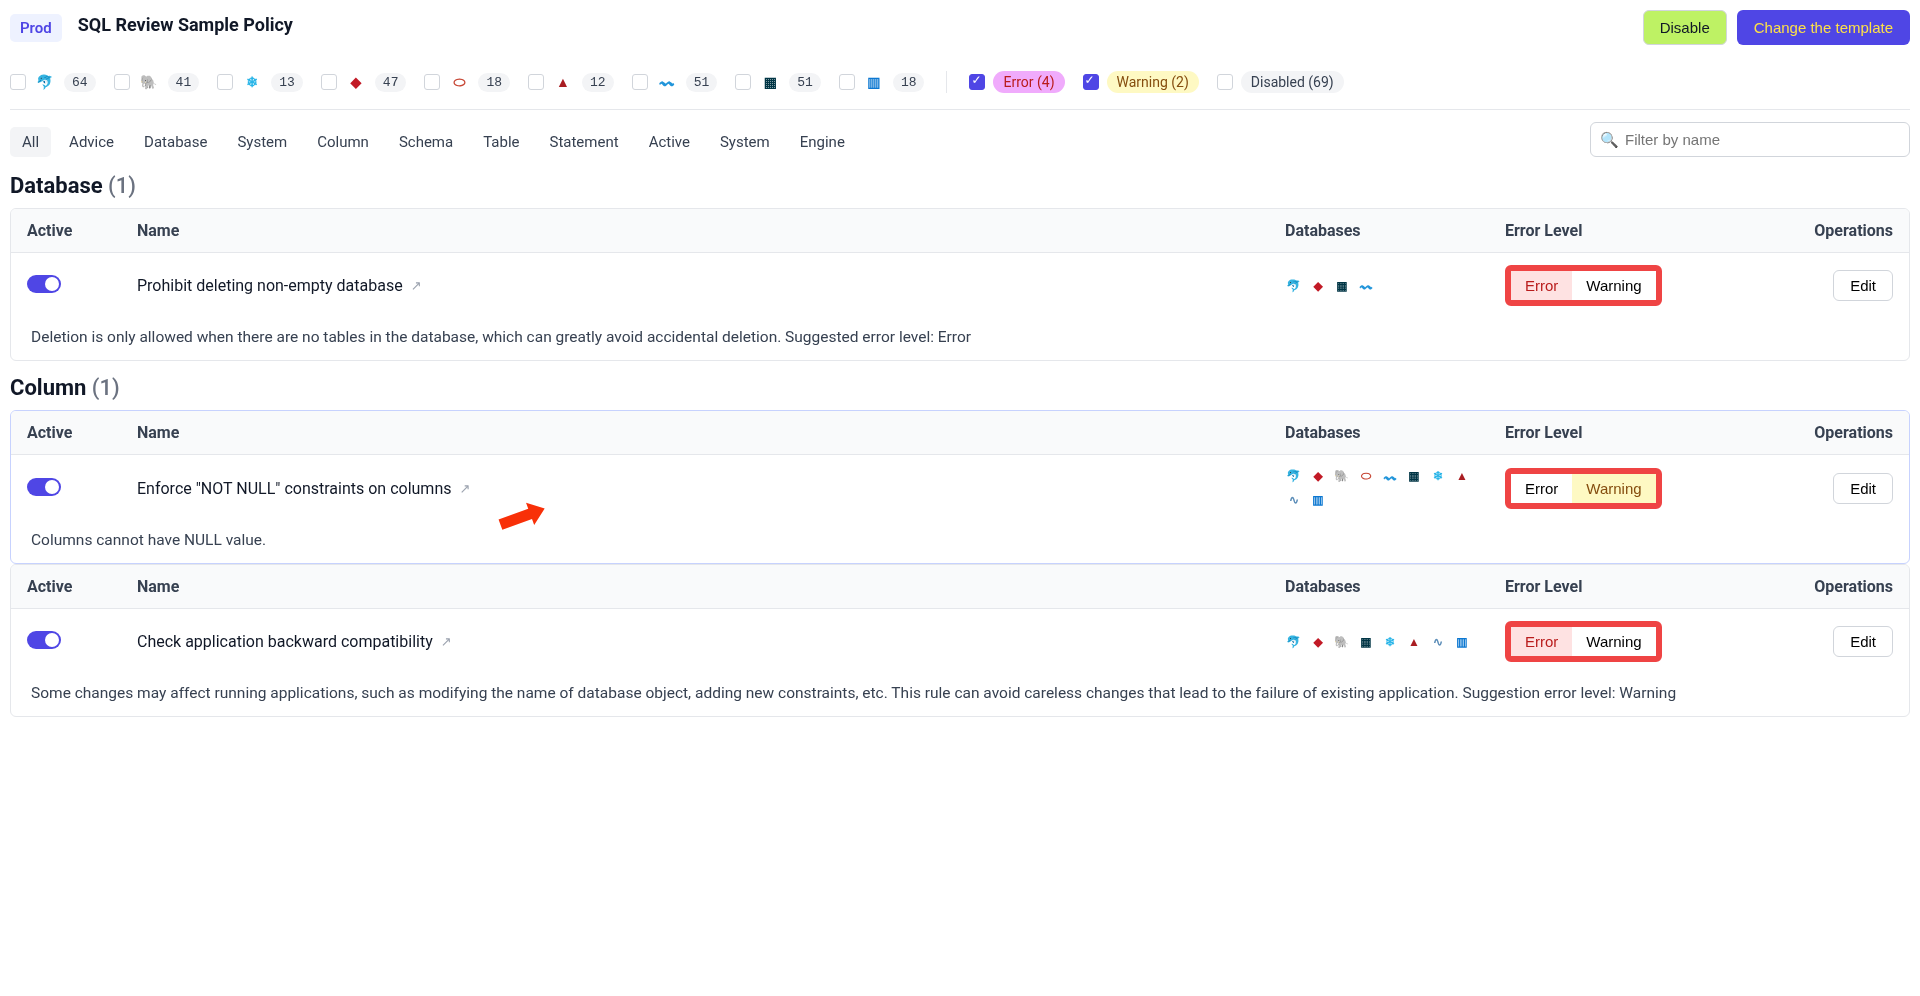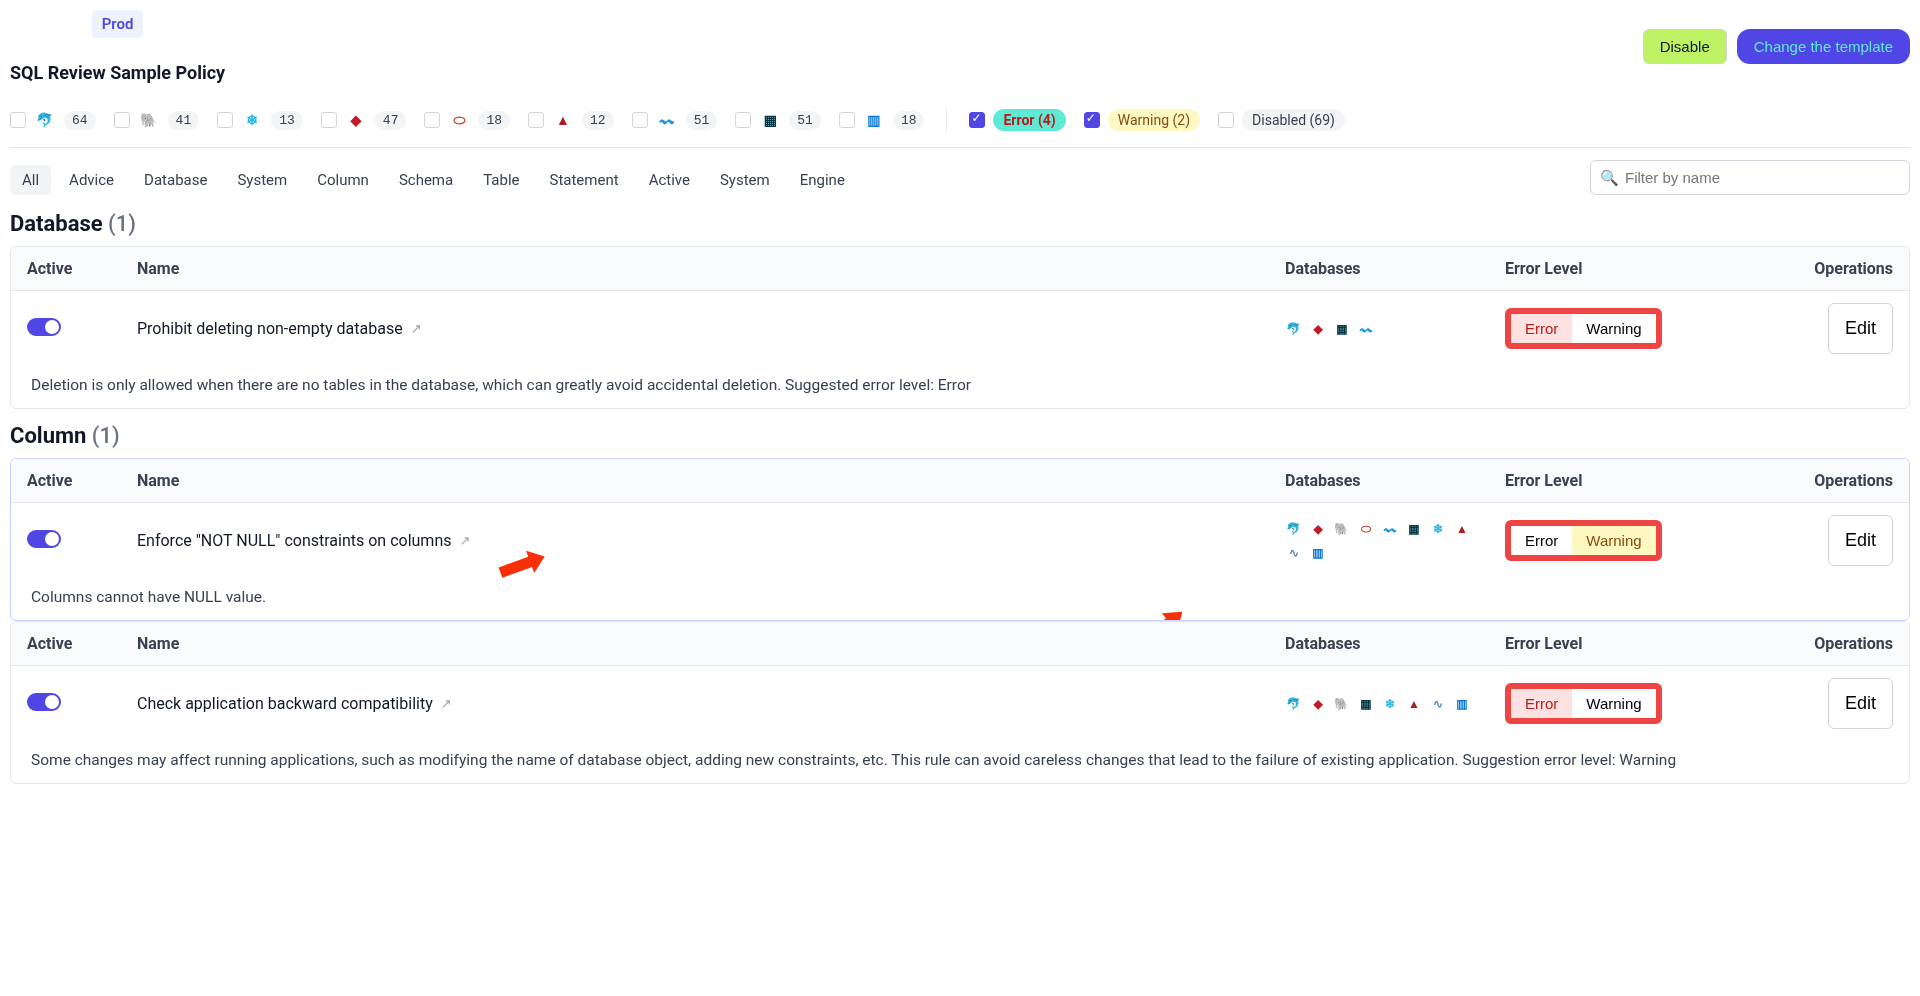--- a/index.html
+++ b/index.html
@@ -1,44 +1,44 @@
 <!DOCTYPE html>
 <html><head>
 <meta charset="utf-8">
 <style>
 * { box-sizing: border-box; margin: 0; padding: 0; }
 body { font-family: -apple-system, BlinkMacSystemFont, "Segoe UI", Roboto, sans-serif; font-size: 14px; color: #111827; background: #fff; padding: 10px; }
 .header { display: flex; align-items: center; justify-content: space-between; margin-bottom: 18px; }
-.header-left { display: flex; align-items: center; gap: 24px; flex-direction: column; }
+.header-left { display: flex; align-items: flex-start; gap: 16px; }
 .env-badge { background: #eef2ff; color: #4f46e5; padding: 5px 10px; border-radius: 5px; font-weight: 600; font-size: 15px; }
 .policy-title { font-weight: 700; font-size: 18px; }
 .header-buttons { display: flex; gap: 10px; }
 .btn { padding: 8px 16px; border-radius: 6px; font-size: 15px; font-weight: 500; cursor: pointer; border: 1px solid transparent; }
 .btn-outline { background: #bef264; border-color: #d1d5db; color: #111827; }
-.btn-primary { background: #4f46e5; color: #5eead4; border-radius: 13px; }
+.btn-primary { background: #4f46e5; color: #fde047; }
 .filter-row { display: flex; align-items: center; gap: 18px; padding: 8px 0 16px; border-bottom: 1px solid #e5e7eb; margin-bottom: 12px; flex-wrap: wrap; }
 .chip { display: flex; align-items: center; gap: 8px; }
 .chk { width: 16px; height: 16px; border: 1.5px solid #d1d5db; border-radius: 3px; background: #fff; display:inline-block; position:relative; }
 .chk.checked { background: #4f46e5; border-color: #4f46e5; }
 .chk.checked::after { content: "✓"; color:#fff; font-size:12px; position:absolute; top:-2px; left:1px; }
 .db-ico { width: 22px; height: 22px; display: inline-flex; align-items:center; justify-content:center; font-size:14px; font-weight:bold; }
 .db-ico.mysql { color:#5b8db8; }
 .db-ico.pg { color:#336791; }
 .db-ico.snow { color:#29b5e8; }
 .db-ico.tidb { color:#c21a26; }
 .db-ico.oracle { color:#c74634; }
 .db-ico.mssql { color:#a91d22; }
 .db-ico.ocean { color:#2195da; }
 .db-ico.risingwave { color:#5b8db8; }
 .db-ico.maria { color:#003545; }
 .db-ico.dm { color:#0b77d1; }
 .count-pill { background: #f3f4f6; color: #374151; padding: 2px 8px; border-radius: 10px; font-size: 13px; font-family: Liberation Mono, monospace; }
 .vdiv { width:1px; height:22px; background:#e5e7eb; margin: 0 4px; }
 .status-pill { padding: 3px 10px; border-radius: 12px; font-size: 14px; }
-.status-pill.err { background:#5eead4; color:#b91c1c;font-weight:bold; }
+.status-pill.err { background:#f0abfc; color:#b91c1c; }
 .status-pill.warn { background:#fef9c3; color:#854d0e; }
 .status-pill.dis { background:#f3f4f6; color:#374151; }
 .tabs-row { display:flex; align-items:flex-end; justify-content:space-between; margin-bottom: 16px; }
 .tabs { display:flex; gap: 6px; flex-wrap:wrap;}
 .tab { padding: 6px 12px; border-radius:5px; font-size:15px; color:#374151; cursor:pointer;}
 .tab.active { background:#f3f4f6; }
 .search-box { position:relative; width:320px; }
 .search-box input { width:100%; padding:8px 10px 8px 34px; border:1px solid #d1d5db; border-radius:6px; font-size:15px; }
 .search-box .sico { position:absolute; left:10px; top:50%; transform:translateY(-50%); color:#9ca3af; font-size:15px;}
 .section-title { font-size: 22px; font-weight: 700; margin: 14px 0 10px; }
@@ -53,21 +53,21 @@
 .toggle { width:34px; height:18px; background:#4f46e5; border-radius:10px; position:relative; display:inline-block;}
 .toggle::after{ content:""; position:absolute; right:2px; top:2px; width:14px; height:14px; background:#fff; border-radius:50%;}
 .rule-name { font-size:16px; color:#111827; display:inline-flex; align-items:center; gap:8px;}
 .ext-ico { color:#9ca3af; font-size:13px;}
 .db-row-icos { display:flex; gap:6px; flex-wrap:wrap;}
 .db-row-icos .db-ico{ width:18px; height:18px; font-size:12px;}
 .level-toggle { display:inline-flex; border:6px solid #ef4444; border-radius:6px; overflow:hidden;}
 .level-btn { padding:6px 14px; font-size:15px; background:#fff; border:none; cursor:pointer;}
 .level-btn.sel-err { background:#fee2e2; color:#b91c1c;}
 .level-btn.sel-warn { background:#fef9c3; color:#854d0e;}
-.edit-btn { padding:14px 16px; border:1px solid #d1d5db; background:#fff; border-radius:6px; font-size:18px; cursor:pointer;}
+.edit-btn { padding:6px 16px; border:1px solid #d1d5db; background:#fff; border-radius:6px; font-size:15px; cursor:pointer;}
 .desc-row { padding: 10px 20px 14px; color:#374151; font-size:15.5px; border-top: none;}
 .tbl.highlight { border-color:#c7d2fe;}
 .sm{font-size:11px;}
 .arrow1 { position:absolute; left:490px; top:32px; font-size:48px; color:#f83008; transform: rotate(-20deg) scaleX(1.3);}
 .arrow2 { position:absolute; left:1130px; top:96px; font-size:48px; color:#f83008; transform: rotate(-40deg) scaleX(1.4);}
 </style>
 </head>
 <body>
 
 <div class="header">

